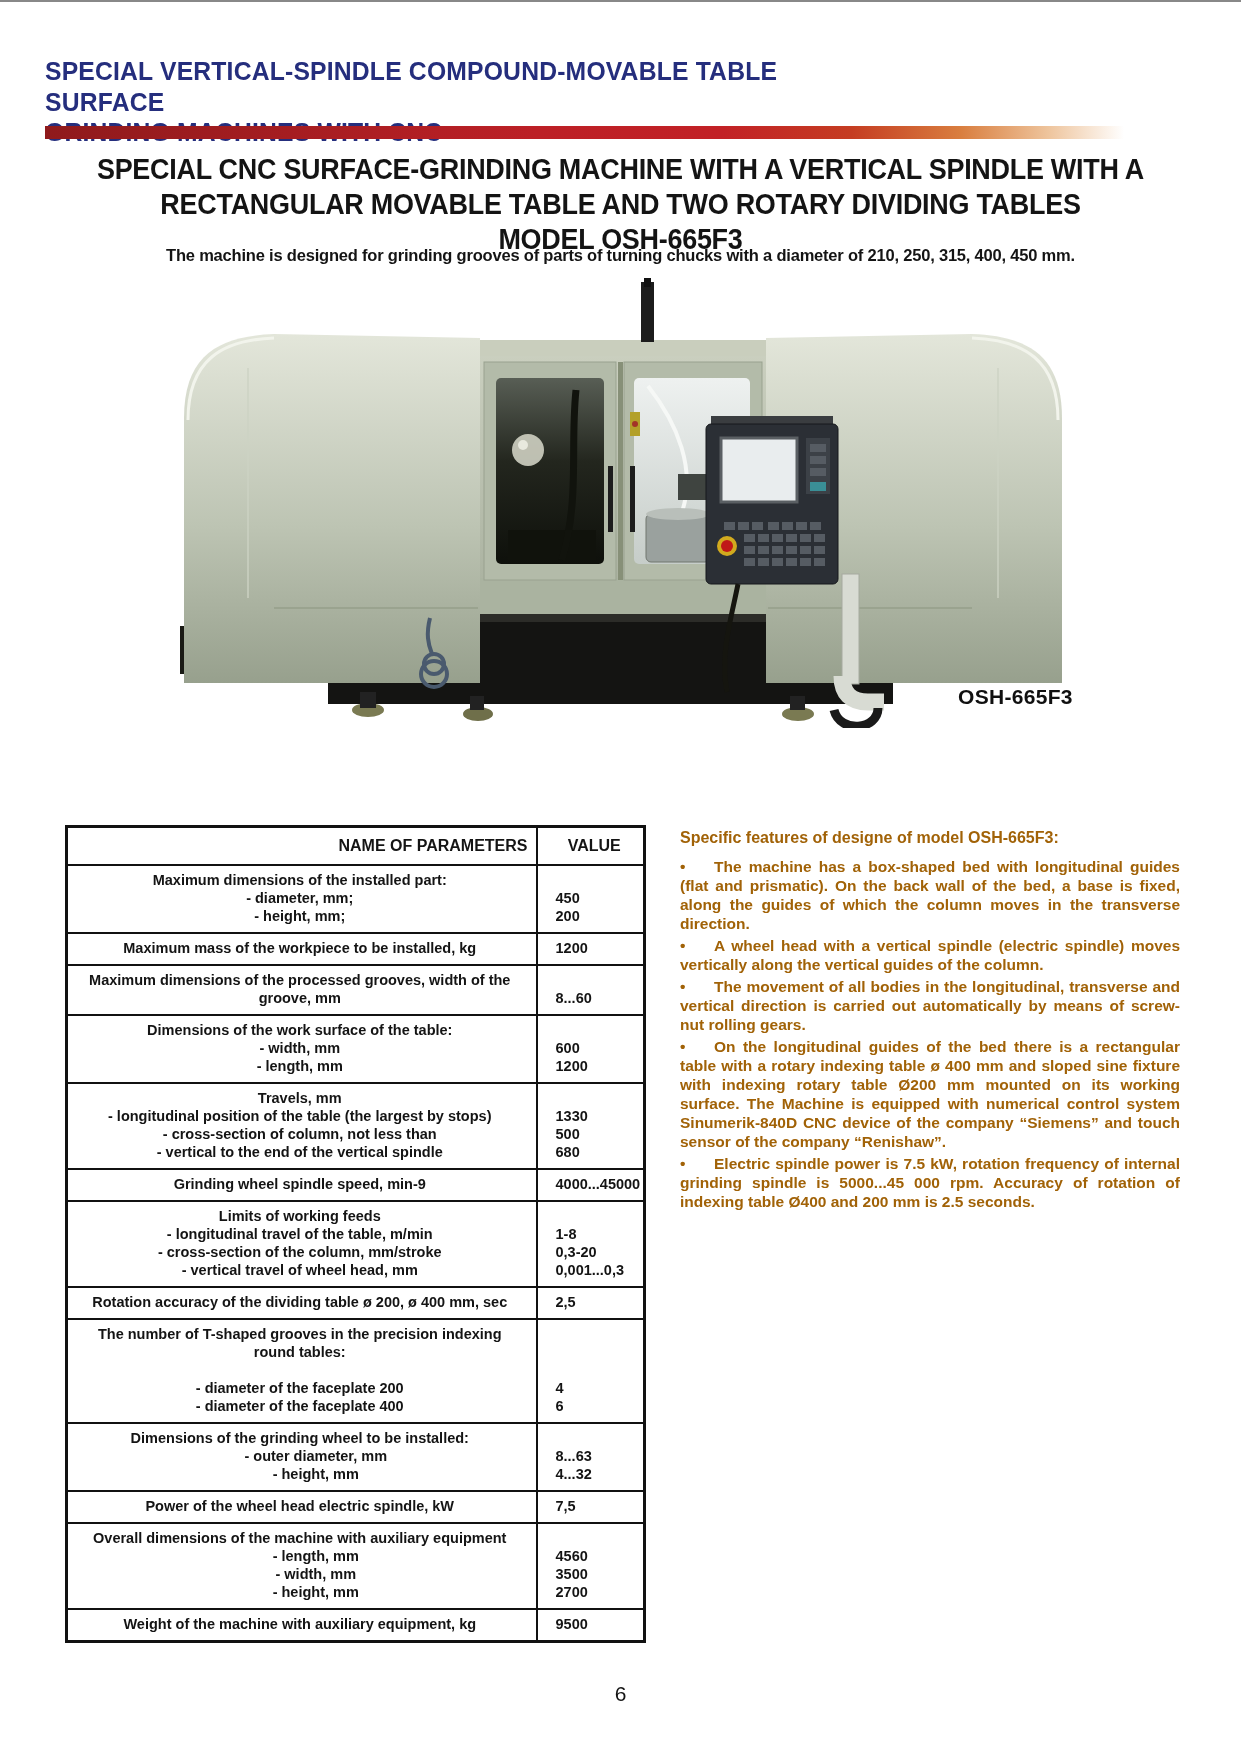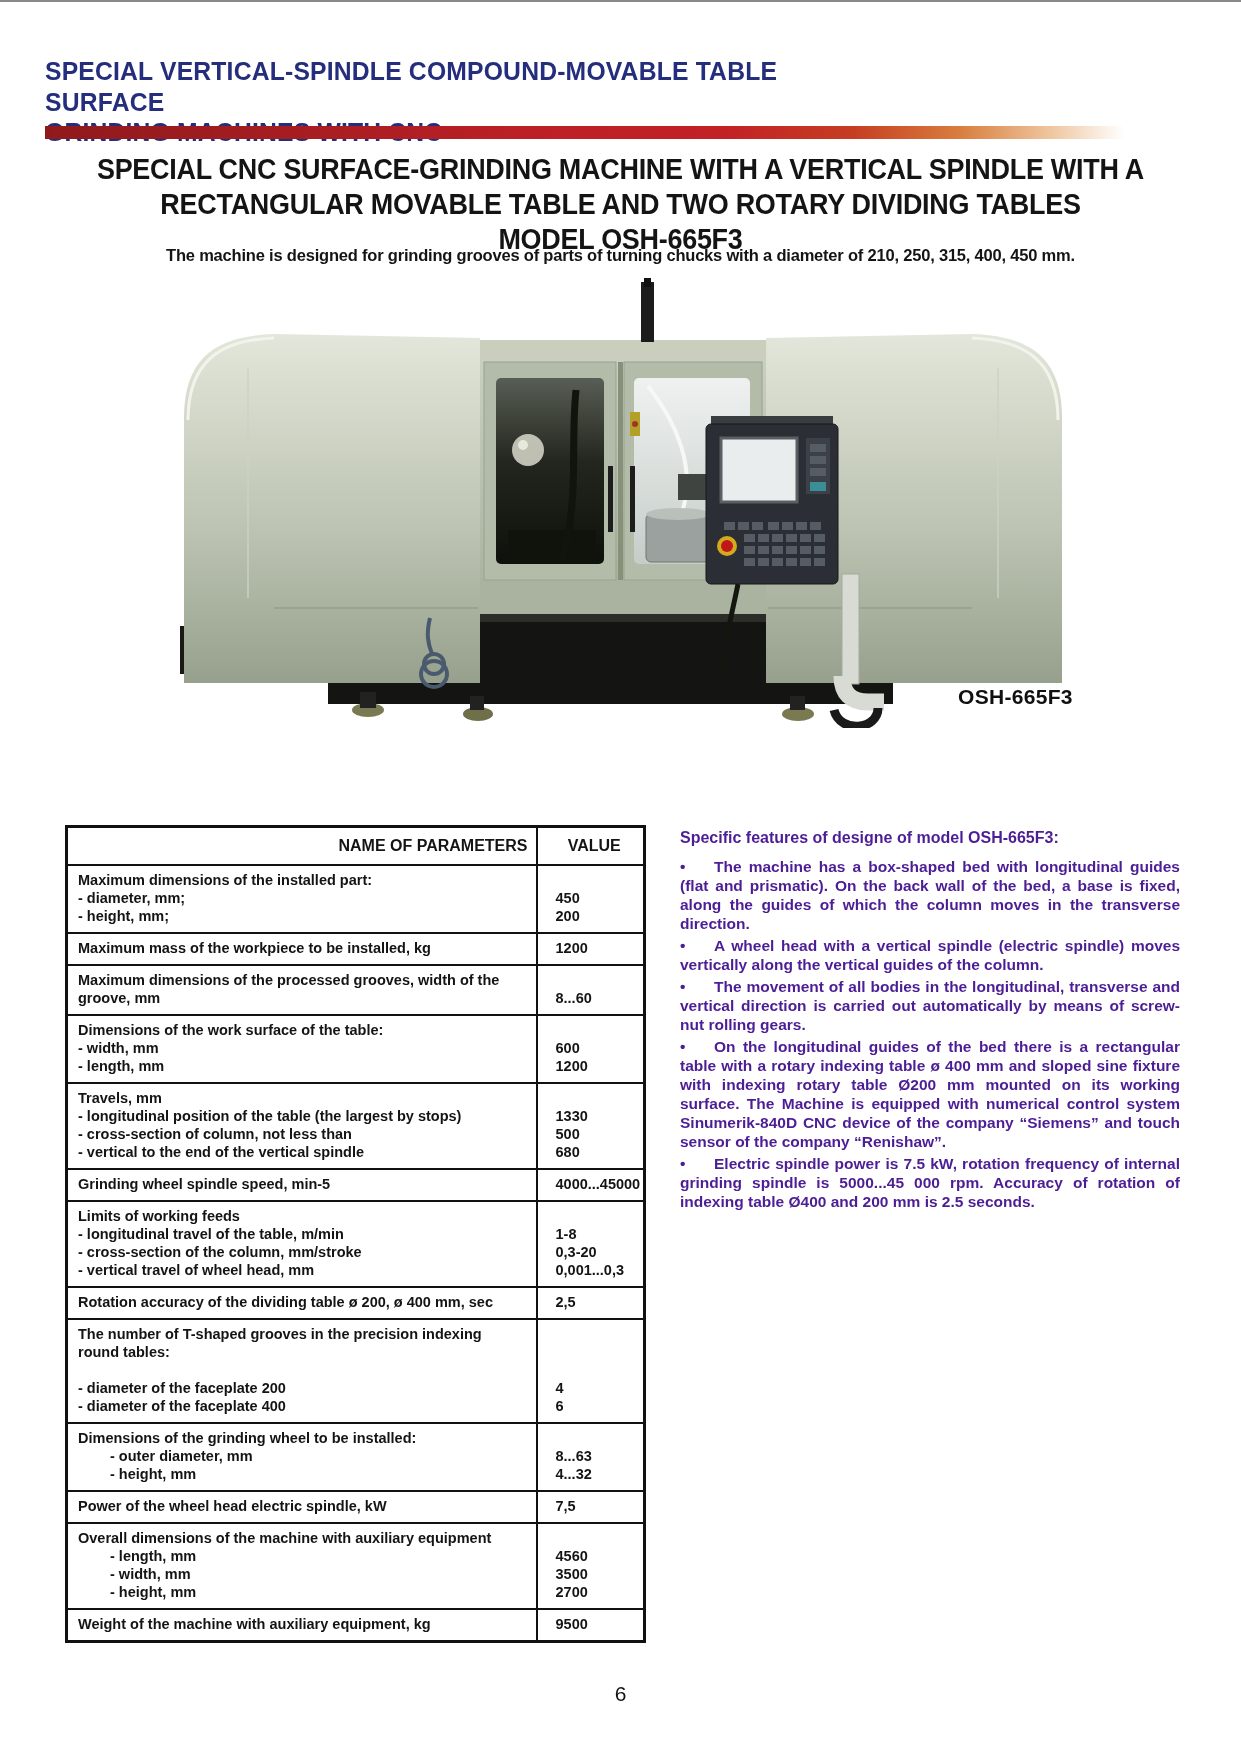--- a/index.html
+++ b/index.html
@@ -47,28 +47,28 @@
   
   .tblwrap{position:absolute;left:65px;top:823px;}
   table{border-collapse:collapse;width:578px;table-layout:fixed;border:3px solid #111;}
   th,td{border:2px solid #111;}
   th{
     font-size:16px;font-weight:700;text-align:right;
     padding:8px 8px 8px 10px;height:20px;color:#141414;
   }
   th.vh{text-align:center;padding-left:16px;}
   td{font-size:14.5px;font-weight:700;line-height:18px;color:#141414;
-     padding:5px 14px 7px 10px;vertical-align:middle;}
+     padding:5px 14px 7px 10px;vertical-align:middle;text-align:center;}
   td.val{text-align:left;vertical-align:bottom;padding:5px 2px 7px 18px;}
   .ln{white-space:normal;}
   .indent .sub{padding-left:32px;}
   
   .features{
     position:absolute;left:680px;top:826px;width:500px;
-    font-size:15.5px;font-weight:700;line-height:19px;color:#4c1d95;
+    font-size:15.5px;font-weight:700;line-height:19px;color:#a16207;
   }
   .features h3{margin:0 0 9px 0;font-size:16px;line-height:20px;}
   .features p{margin:0 0 3px 0;text-align:justify;}
   .features .dot{display:inline-block;width:34px;}
   
   .pagenum{
     position:absolute;left:0;top:1680px;width:100%;
     text-align:center;font-size:21px;font-weight:400;color:#141414;
   }
 </style>
@@ -280,21 +280,21 @@
               <div class="ln sub">- vertical to the end of the vertical spindle</div>
             </td>
             <td class="val">
               <div>1330</div>
               <div>500</div>
               <div>680</div>
             </td>
           </tr>
           <tr>
             <td>
-              <div class="ln">Grinding wheel spindle speed, min-5</div>
+              <div class="ln">Grinding wheel spindle speed, min-9</div>
             </td>
             <td class="val">
               <div>4000...45000</div>
             </td>
           </tr>
           <tr>
             <td>
               <div class="ln">Limits of working feeds</div>
               <div class="ln sub">- longitudinal travel of the table, m/min</div>
               <div class="ln sub">- cross-section of the column, mm/stroke</div>

